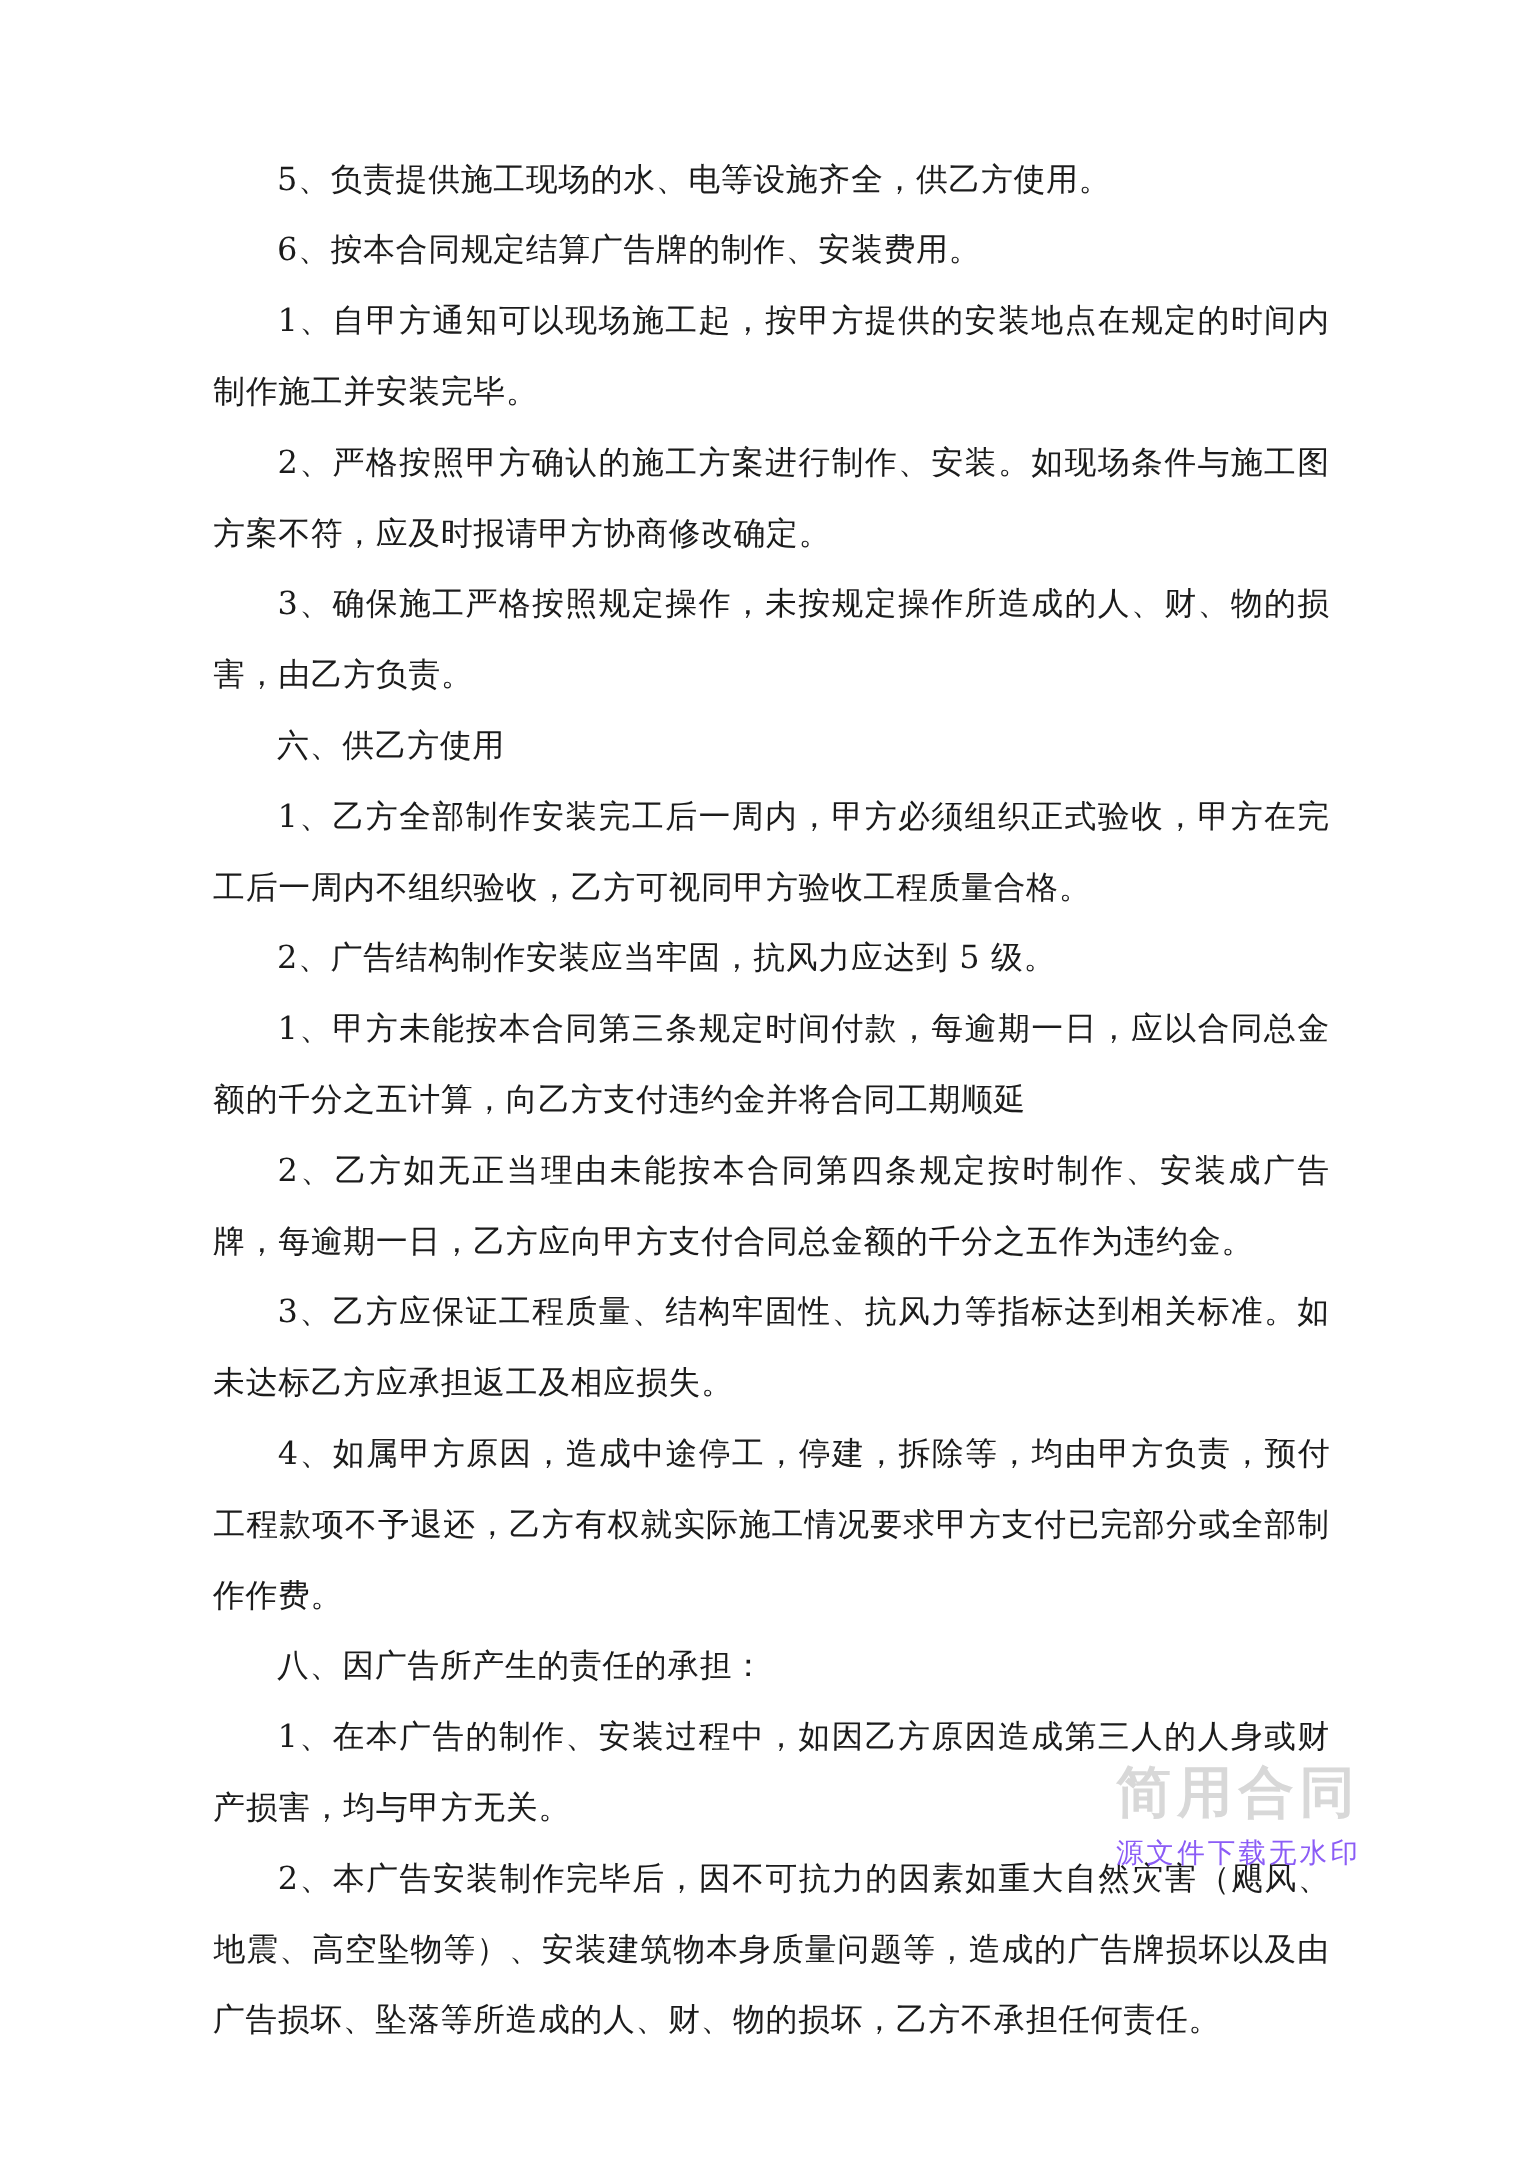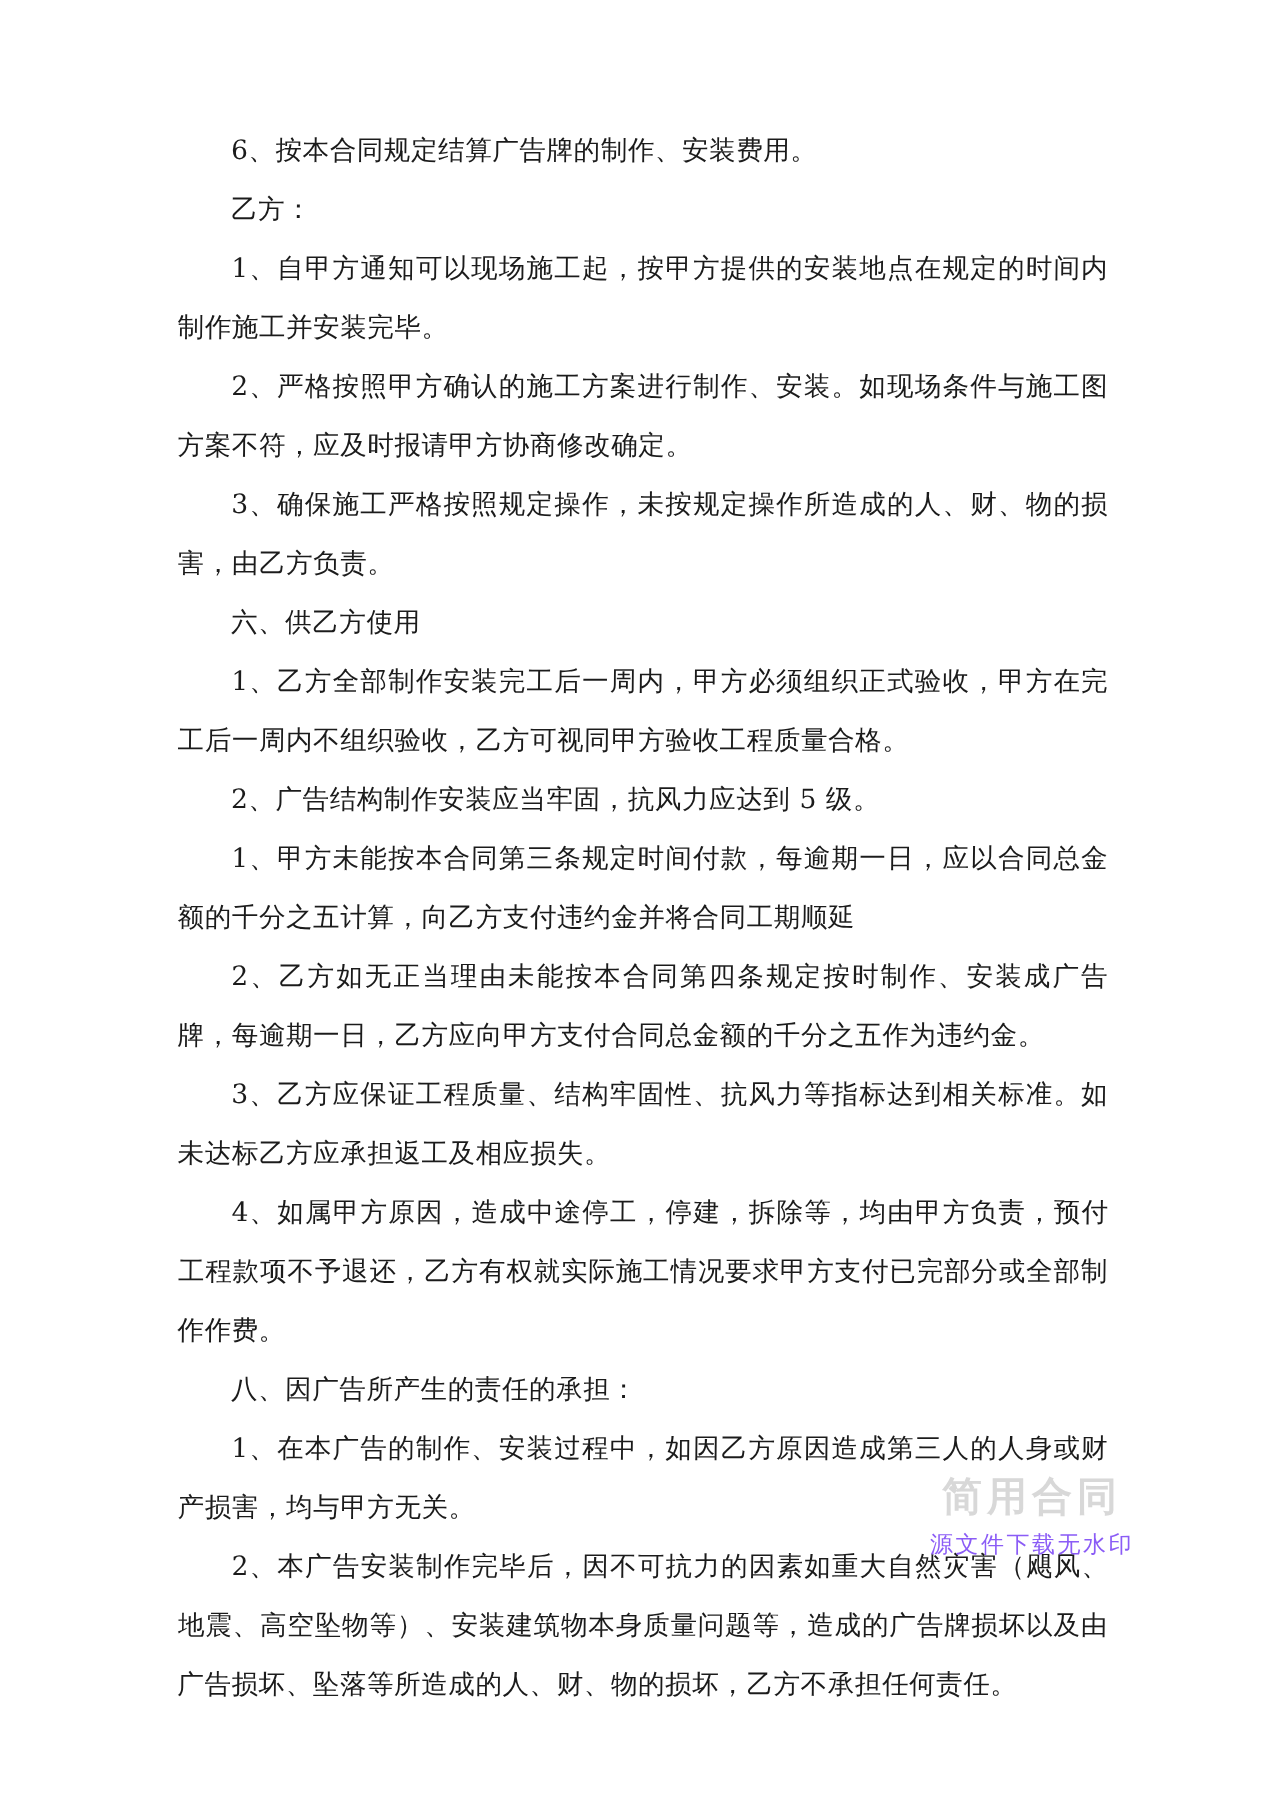--- a/index.html
+++ b/index.html
@@ -40,21 +40,21 @@
     position: absolute;
     right: 58px;
     bottom: 250px;
     width: 380px;
     text-align: center;
     pointer-events: none;
     user-select: none;
   }
   .wm-main {
     font-family: "DejaVu Sans", "Liberation Sans", sans-serif;
-    font-size: 40px;
+    font-size: 46px;
     font-weight: bold;
     color: #d8d8d8;
     letter-spacing: 5px;
     line-height: 1.05;
     white-space: nowrap;
   }
   .wm-sub {
     font-family: "DejaVu Sans", "Liberation Sans", sans-serif;
     font-size: 23px;
     color: #8b5cf6;
@@ -62,22 +62,22 @@
     margin-top: 12px;
     white-space: nowrap;
   }
 </style>
 </head>
 <body>
 
 <div class="page">
 
   <div class="doc-body">
+    <p class="para">5、负责提供施工现场的水、电等设施齐全，供乙方使用。</p>
     <p class="para">6、按本合同规定结算广告牌的制作、安装费用。</p>
-    <p class="para">乙方：</p>
     <p class="para">1、自甲方通知可以现场施工起，按甲方提供的安装地点在规定的时间内制作施工并安装完毕。</p>
     <p class="para">2、严格按照甲方确认的施工方案进行制作、安装。如现场条件与施工图方案不符，应及时报请甲方协商修改确定。</p>
     <p class="para">3、确保施工严格按照规定操作，未按规定操作所造成的人、财、物的损害，由乙方负责。</p>
     <p class="para">六、供乙方使用</p>
     <p class="para">1、乙方全部制作安装完工后一周内，甲方必须组织正式验收，甲方在完工后一周内不组织验收，乙方可视同甲方验收工程质量合格。</p>
     <p class="para">2、广告结构制作安装应当牢固，抗风力应达到 5 级。</p>
     <p class="para">1、甲方未能按本合同第三条规定时间付款，每逾期一日，应以合同总金额的千分之五计算，向乙方支付违约金并将合同工期顺延</p>
     <p class="para">2、乙方如无正当理由未能按本合同第四条规定按时制作、安装成广告牌，每逾期一日，乙方应向甲方支付合同总金额的千分之五作为违约金。</p>
     <p class="para">3、乙方应保证工程质量、结构牢固性、抗风力等指标达到相关标准。如未达标乙方应承担返工及相应损失。</p>
     <p class="para">4、如属甲方原因，造成中途停工，停建，拆除等，均由甲方负责，预付工程款项不予退还，乙方有权就实际施工情况要求甲方支付已完部分或全部制作作费。</p>

